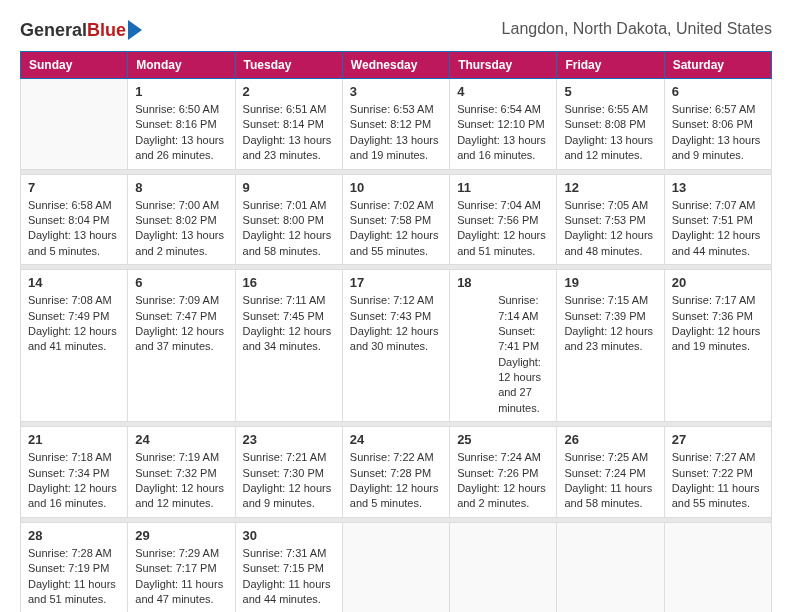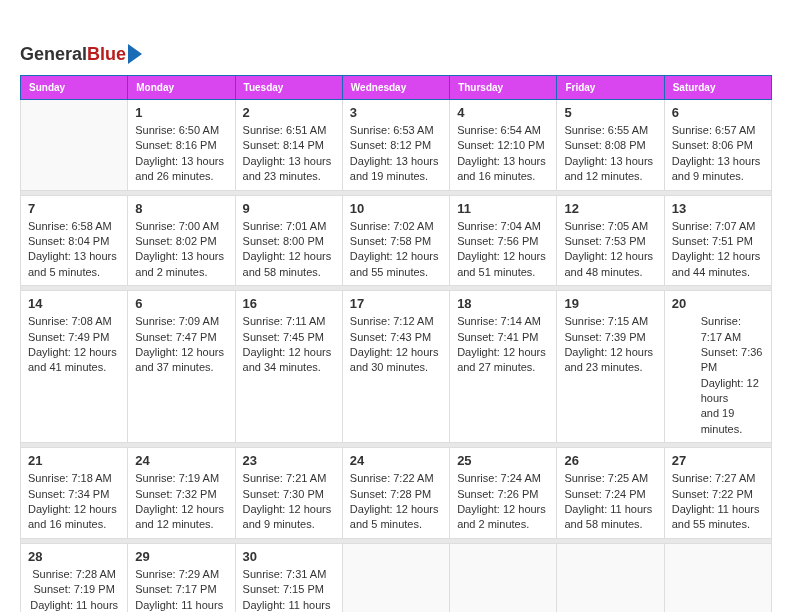--- a/index.html
+++ b/index.html
@@ -17,21 +17,20 @@
       margin-bottom: 10px;
     }
     .logo {
       display: flex;
       flex-direction: column;
       align-items: flex-start;
     }
     .logo-text {
       display: flex;
       align-items: center;
-      margin-top: 24px;
     }
     .logo-general {
       font-size: 18px;
       font-weight: bold;
       color: #333;
     }
     .logo-blue {
       font-size: 18px;
       font-weight: bold;
       color: #b91c1c;
@@ -56,25 +55,25 @@
     .location-title {
       font-size: 16px;
       color: #555;
     }
     .calendar {
       width: 100%;
       border-collapse: collapse;
       border: 1px solid #ccc;
     }
     .calendar th {
-      background-color: #d946ef;
+      background-color: #be185d;
       color: #fff;
       text-align: left;
       padding: 6px 8px;
-      font-size: 10px;
+      font-size: 12px;
       border: 1px solid #1a6bb5;
     }
     .calendar td {
       vertical-align: top;
       padding: 5px 7px;
       border: 1px solid #ddd;
       width: calc(100% / 7);
       min-height: 80px;
       font-size: 11px;
       color: #333;
@@ -100,20 +99,21 @@
 
 <div class="header-area">
   <div class="logo">
     <div class="logo-text">
       <span class="logo-general">General</span>
       <span class="logo-blue">Blue</span>
       <div class="logo-arrow"></div>
     </div>
   </div>
   <div class="title-area">
+    <div class="location-title">Langdon, North Dakota, United States</div>
   </div>
 </div>
 
 <table class="calendar">
   <thead>
     <tr id="weekday-header">
     <th>Sunday</th>
         <th>Monday</th>
         <th>Tuesday</th>
         <th>Wednesday</th>
@@ -249,35 +249,35 @@
         </td>
         <td>
           <span class="day-number">17</span>
           <div class="day-info" style="white-space: pre-line;">Sunrise: 7:12 AM
 Sunset: 7:43 PM
 Daylight: 12 hours
 and 30 minutes.</div>
         </td>
         <td>
           <span class="day-number">18</span>
-          <div class="day-info" style="white-space: pre-line;">Sunrise: 7:14 AM
+          <div class="day-info" style="white-space: pre-line; margin-left: 41px;">Sunrise: 7:14 AM
 Sunset: 7:41 PM
 Daylight: 12 hours
 and 27 minutes.</div>
         </td>
         <td>
           <span class="day-number">19</span>
           <div class="day-info" style="white-space: pre-line;">Sunrise: 7:15 AM
 Sunset: 7:39 PM
 Daylight: 12 hours
 and 23 minutes.</div>
         </td>
         <td>
           <span class="day-number">20</span>
-          <div class="day-info" style="white-space: pre-line; margin-left: 29px;">Sunrise: 7:17 AM
+          <div class="day-info" style="white-space: pre-line;">Sunrise: 7:17 AM
 Sunset: 7:36 PM
 Daylight: 12 hours
 and 19 minutes.</div>
         </td>
       </tr>
       <tr>
         <td colspan="7" style="padding: 0px; height: 5px; background-color: rgb(232, 232, 232);"></td>
       </tr>
       <tr>
         <td>
@@ -329,21 +329,21 @@
 Daylight: 11 hours
 and 55 minutes.</div>
         </td>
       </tr>
       <tr>
         <td colspan="7" style="padding: 0px; height: 5px; background-color: rgb(232, 232, 232);"></td>
       </tr>
       <tr>
         <td>
           <span class="day-number">28</span>
-          <div class="day-info" style="white-space: pre-line; text-align: center;">Sunrise: 7:28 AM
+          <div class="day-info" style="white-space: pre-line;">Sunrise: 7:28 AM
 Sunset: 7:19 PM
 Daylight: 11 hours
 and 51 minutes.</div>
         </td>
         <td>
           <span class="day-number">29</span>
           <div class="day-info" style="white-space: pre-line;">Sunrise: 7:29 AM
 Sunset: 7:17 PM
 Daylight: 11 hours
 and 47 minutes.</div>

